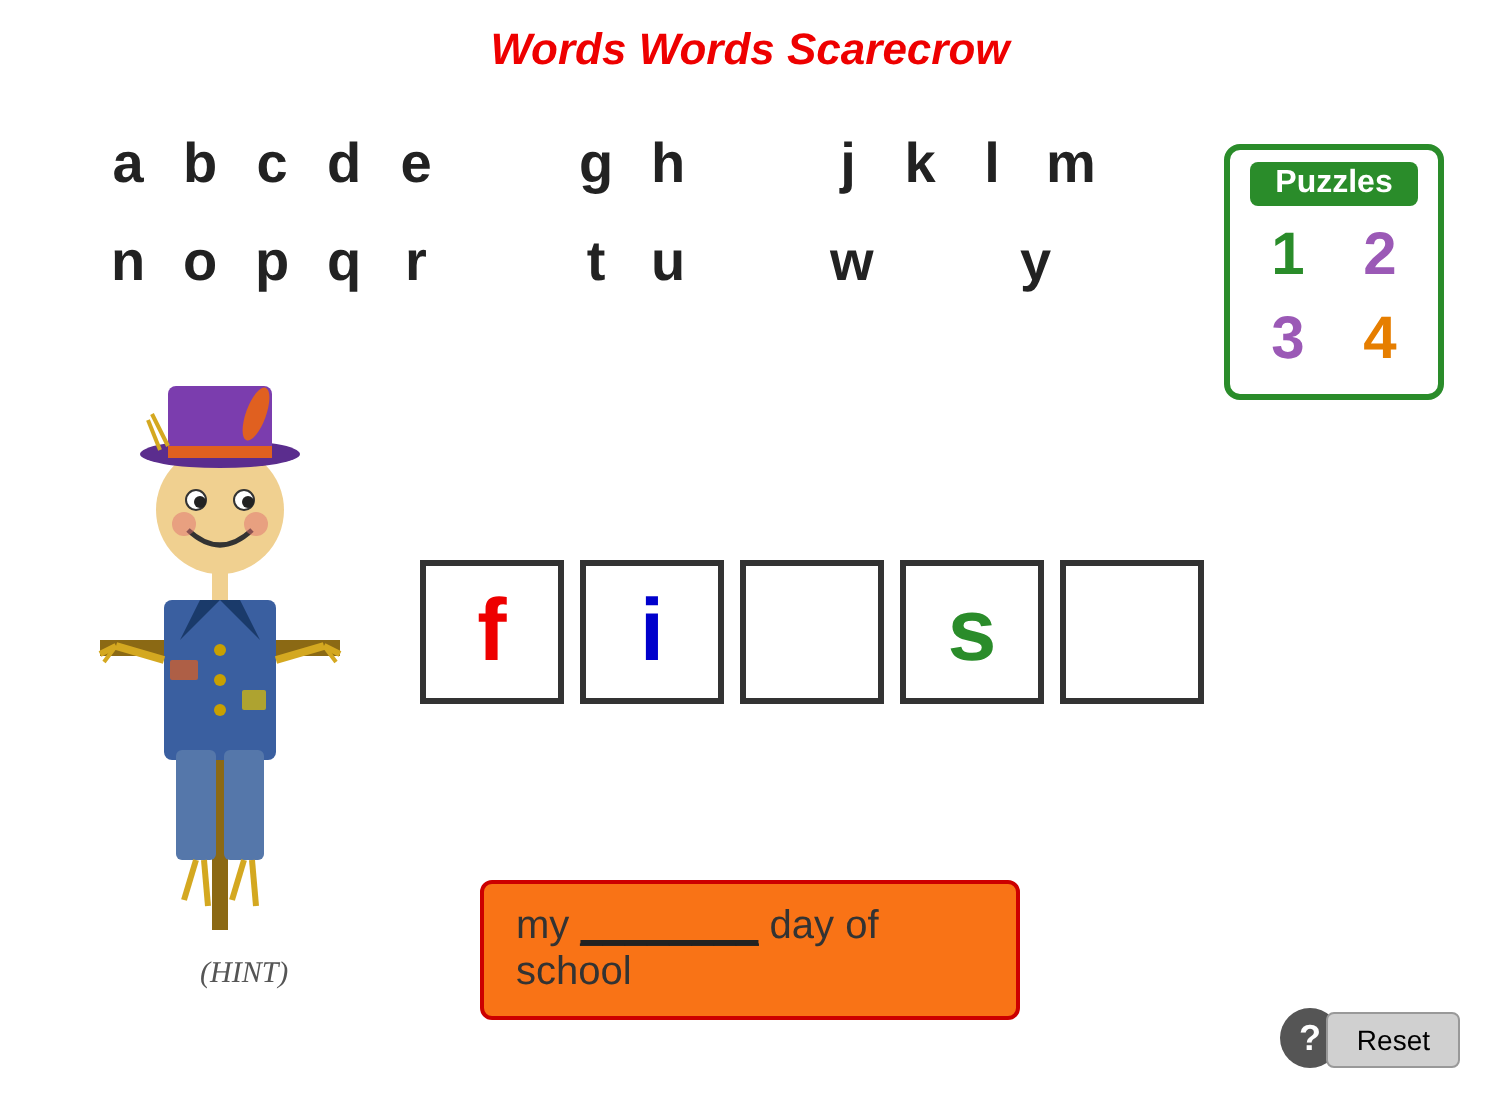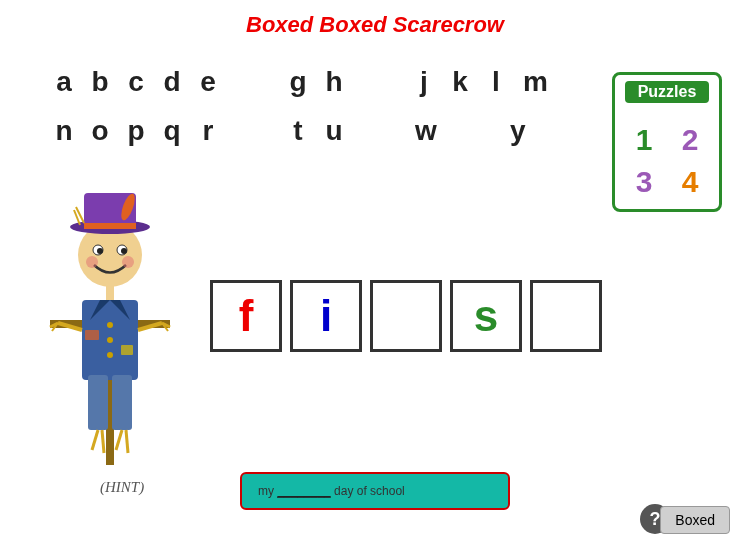--- a/index.html
+++ b/index.html
@@ -57,21 +57,21 @@
       background: #fff;
     }
     #puzzles-label {
       text-align: center;
       font-size: 16px;
       font-weight: bold;
       color: #fff;
       background: #2a8c2a;
       border-radius: 4px;
       padding: 2px 0;
-      margin-bottom: 20px;
+      margin-bottom: 8px;
     }
     .puzzle-grid {
       display: grid;
       grid-template-columns: 1fr 1fr;
       gap: 8px;
       text-align: center;
     }
     .puzzle-num {
       font-size: 30px;
       font-weight: bold;
@@ -133,23 +133,23 @@
 
     
     #sentence-box {
       position: absolute;
       bottom: 38px;
       left: 240px;
       width: 270px;
       border: 2px solid #c00;
       border-radius: 6px;
       padding: 10px 16px;
-      font-size: 12px;
+      font-size: 20px;
       color: #333;
-      background: #14b8a6;
+      background: #f97316;
     }
     #sentence-box span.blank {
       text-decoration: underline;
       color: #222;
     }
 
     
     #help-btn {
       position: absolute;
       bottom: 14px;
@@ -177,21 +177,21 @@
       background: #d0d0d0;
       border: 1px solid #999;
       border-radius: 4px;
       font-size: 14px;
       cursor: pointer;
     }
   </style>
 </head>
 <body>
 
-<div id="title">Boxed Boxed Scarecrow</div>
+<div id="title">Words Words Scarecrow</div>
 
 <div id="alphabet">
   <div class="alpha-row">
     <span class="alpha-letter">a</span>
     <span class="alpha-letter">b</span>
     <span class="alpha-letter">c</span>
     <span class="alpha-letter">d</span>
     <span class="alpha-letter">e</span>
     <span class="alpha-gap"></span>
     <span class="alpha-letter">g</span>
@@ -300,13 +300,13 @@
 <div id="hint">(HINT)</div>
 
 <div id="sentence-box">
   <span>my</span>
   <span class="blank">________</span>
   <span> </span><span>day of school</span>
 </div>
 
 <button id="help-btn">?</button>
 
-<button id="reset-btn">Boxed</button>
+<button id="reset-btn">Reset</button>
 
 </body></html>

